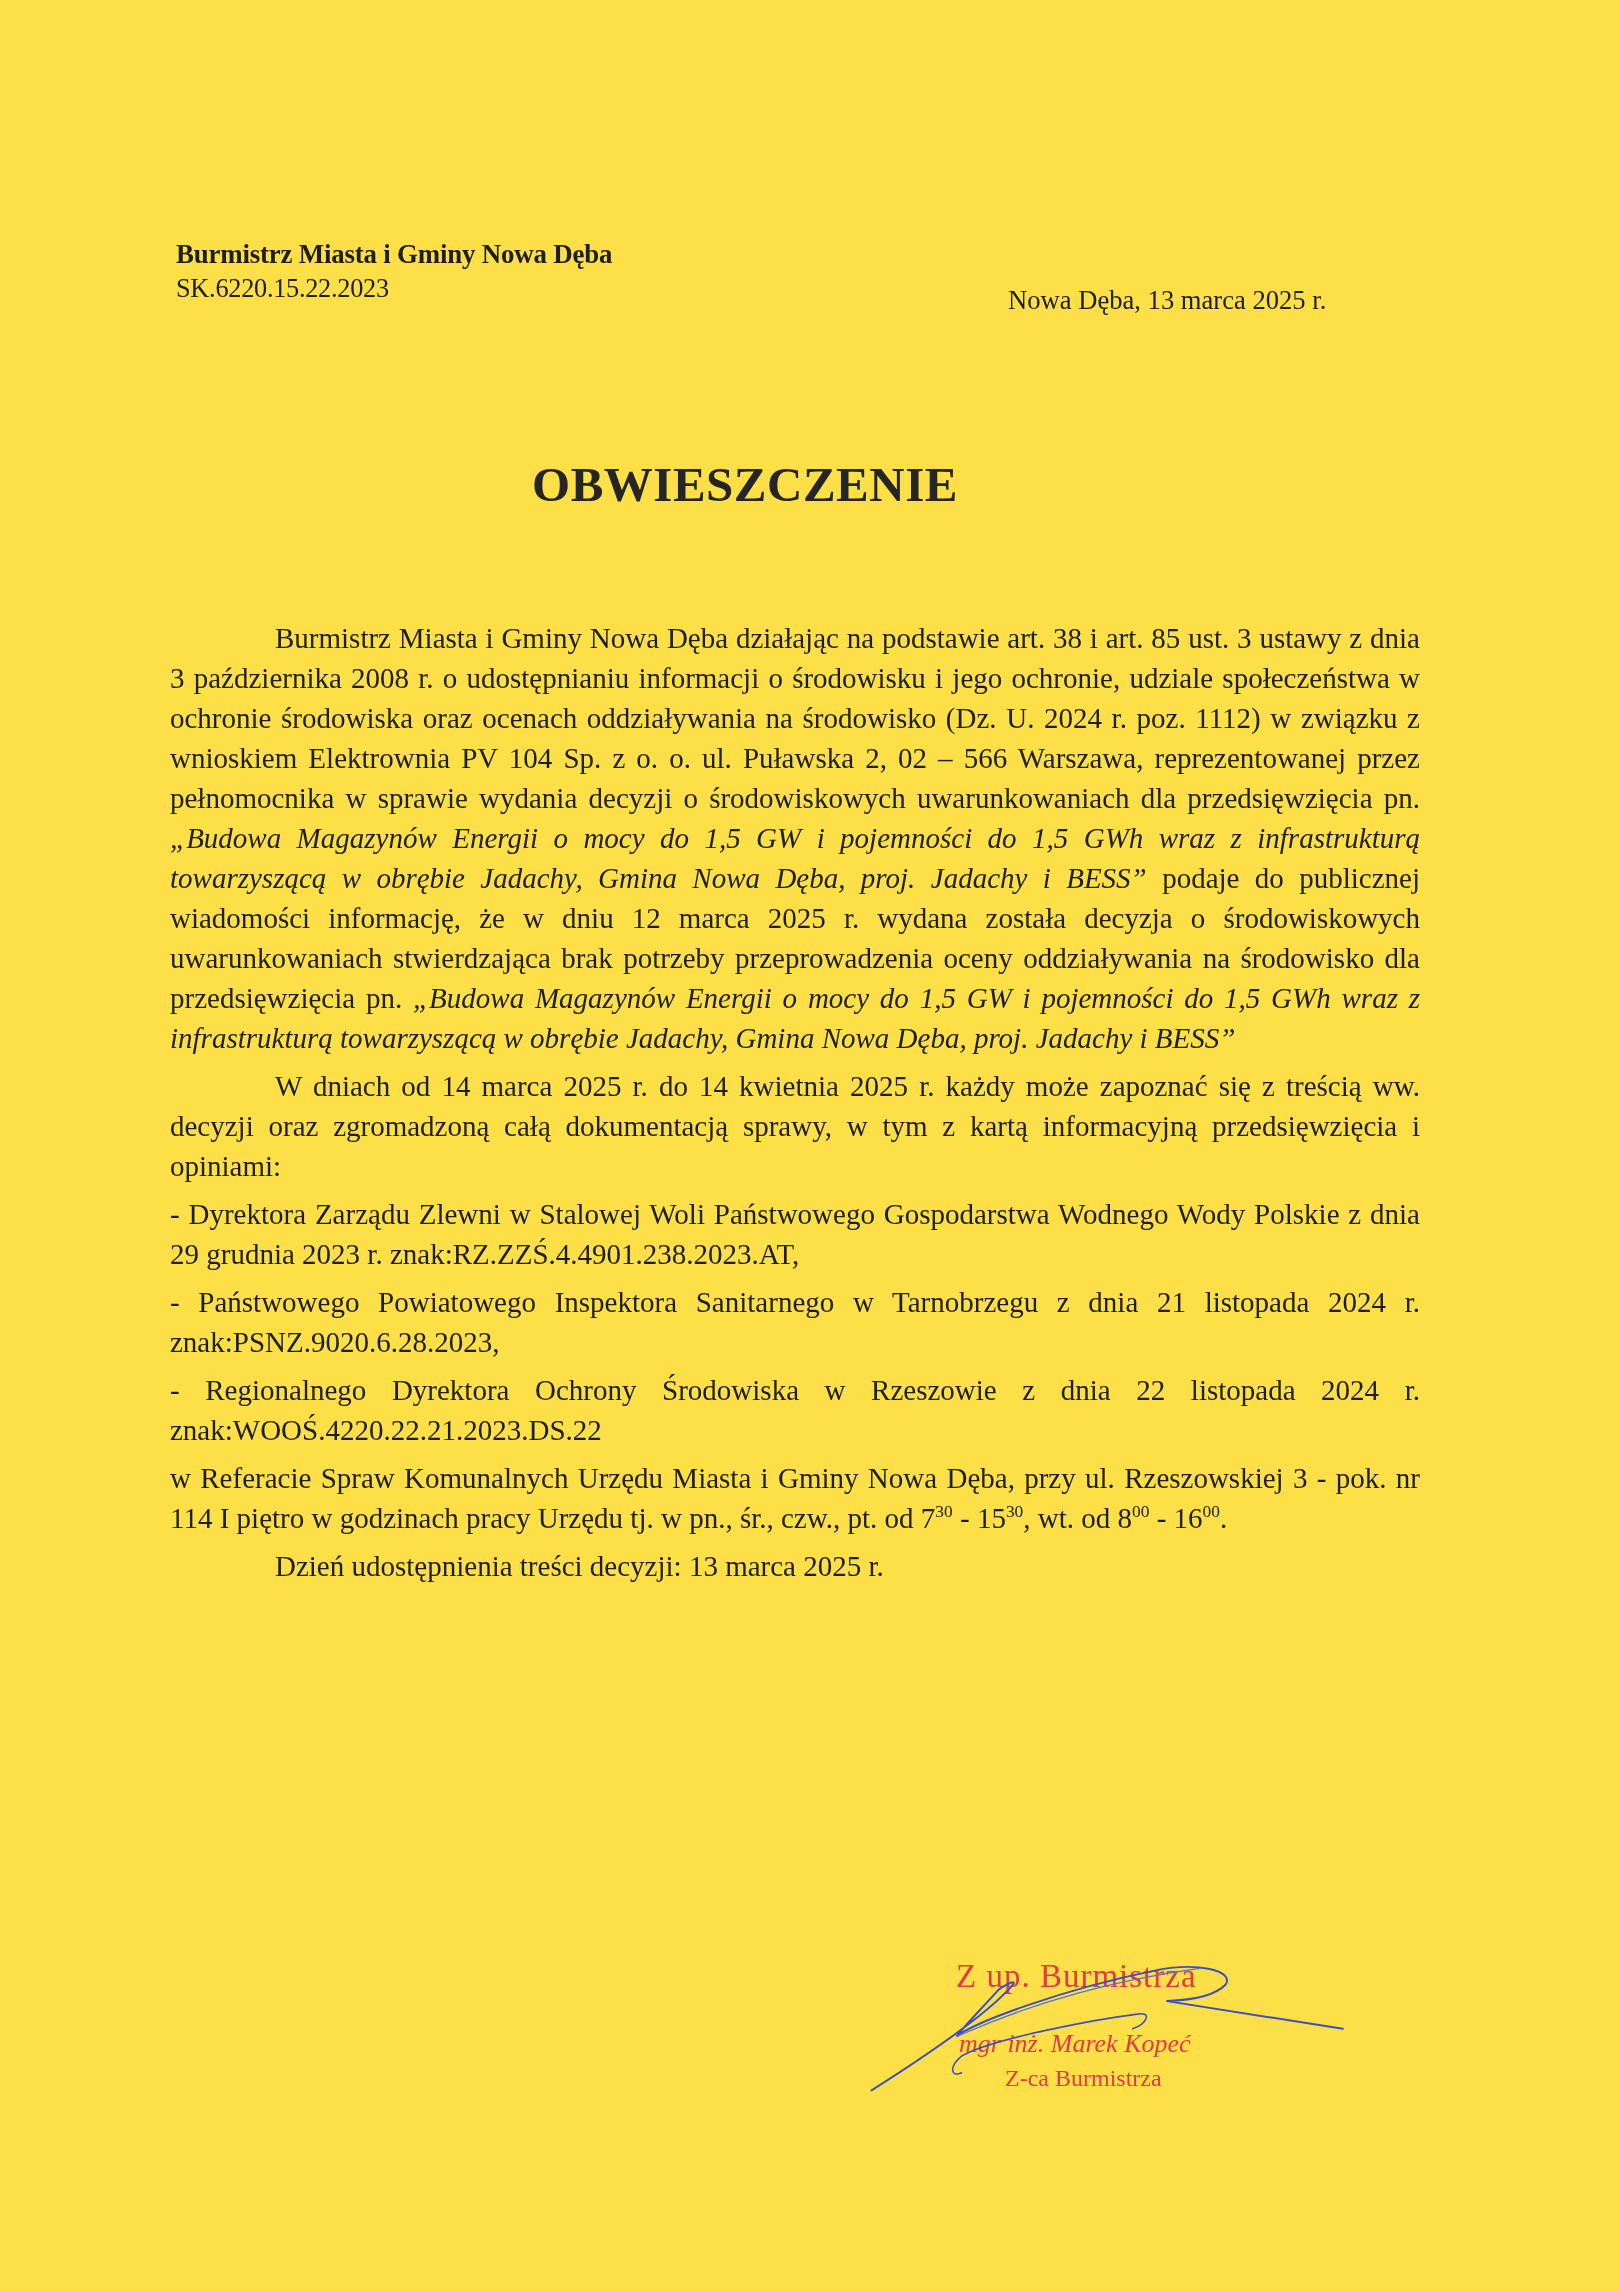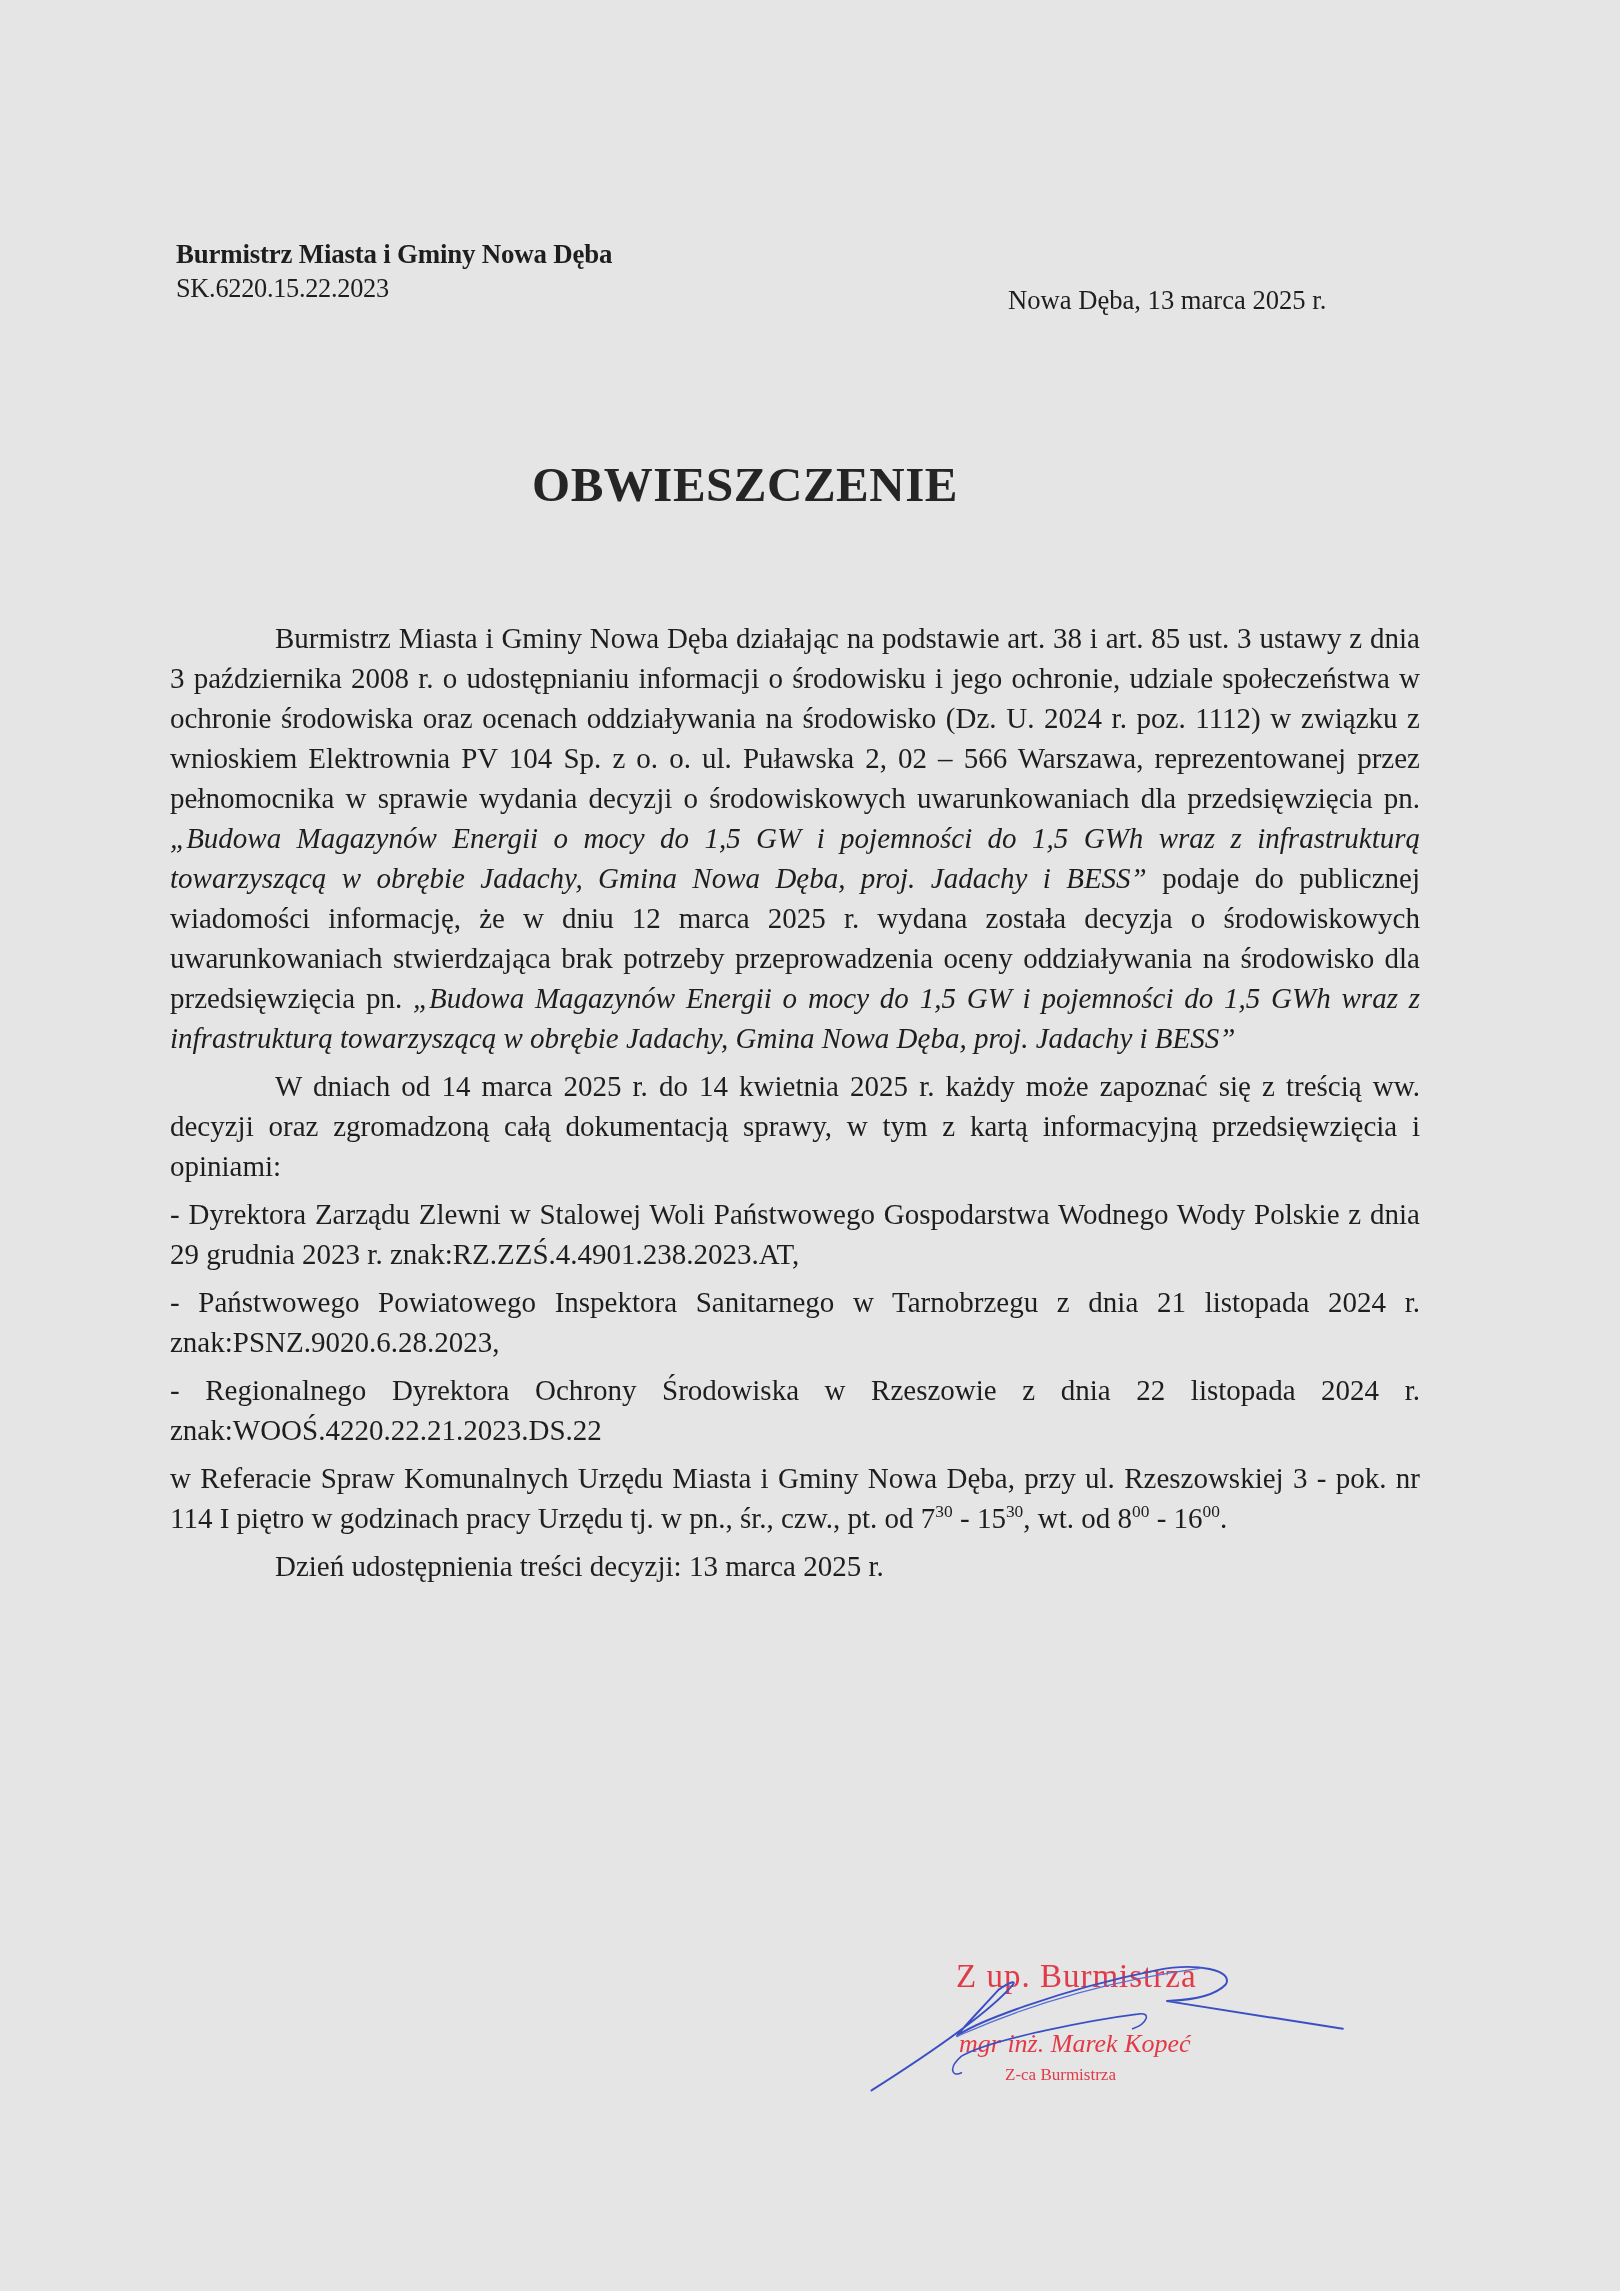--- a/index.html
+++ b/index.html
@@ -13,21 +13,21 @@
       position: relative;
       overflow: hidden;
       font-family: "Liberation Serif", "DejaVu Serif", serif;
       color: #1e1e1e;
     }
     .page {
       position: absolute;
       left: 0; top: 0;
       width: 1620px;
       height: 2292px;
-      background: #e5e5e5;
+      background: #fde047;
     }
     .issuer {
       position: absolute;
       left: 176px;
       top: 238px;
       font-size: 28px;
       font-weight: bold;
       letter-spacing: -0.2px;
       transform: scaleX(0.96);
       transform-origin: left top;
@@ -101,21 +101,21 @@
       top: 98px;
       font-size: 26px;
       color: #e23a48;
       font-style: italic;
       font-family: "Liberation Serif", serif;
     }
     .stamp-role {
       position: absolute;
       left: 142px;
       top: 134px;
-      font-size: 17px;
+      font-size: 24px;
       color: #e23a48;
       font-family: "Liberation Serif", serif;
     }
     .signature {
       position: absolute;
       left: 0; top: 0;
       width: 549px; height: 176px;
     }
   </style>
 </head>

